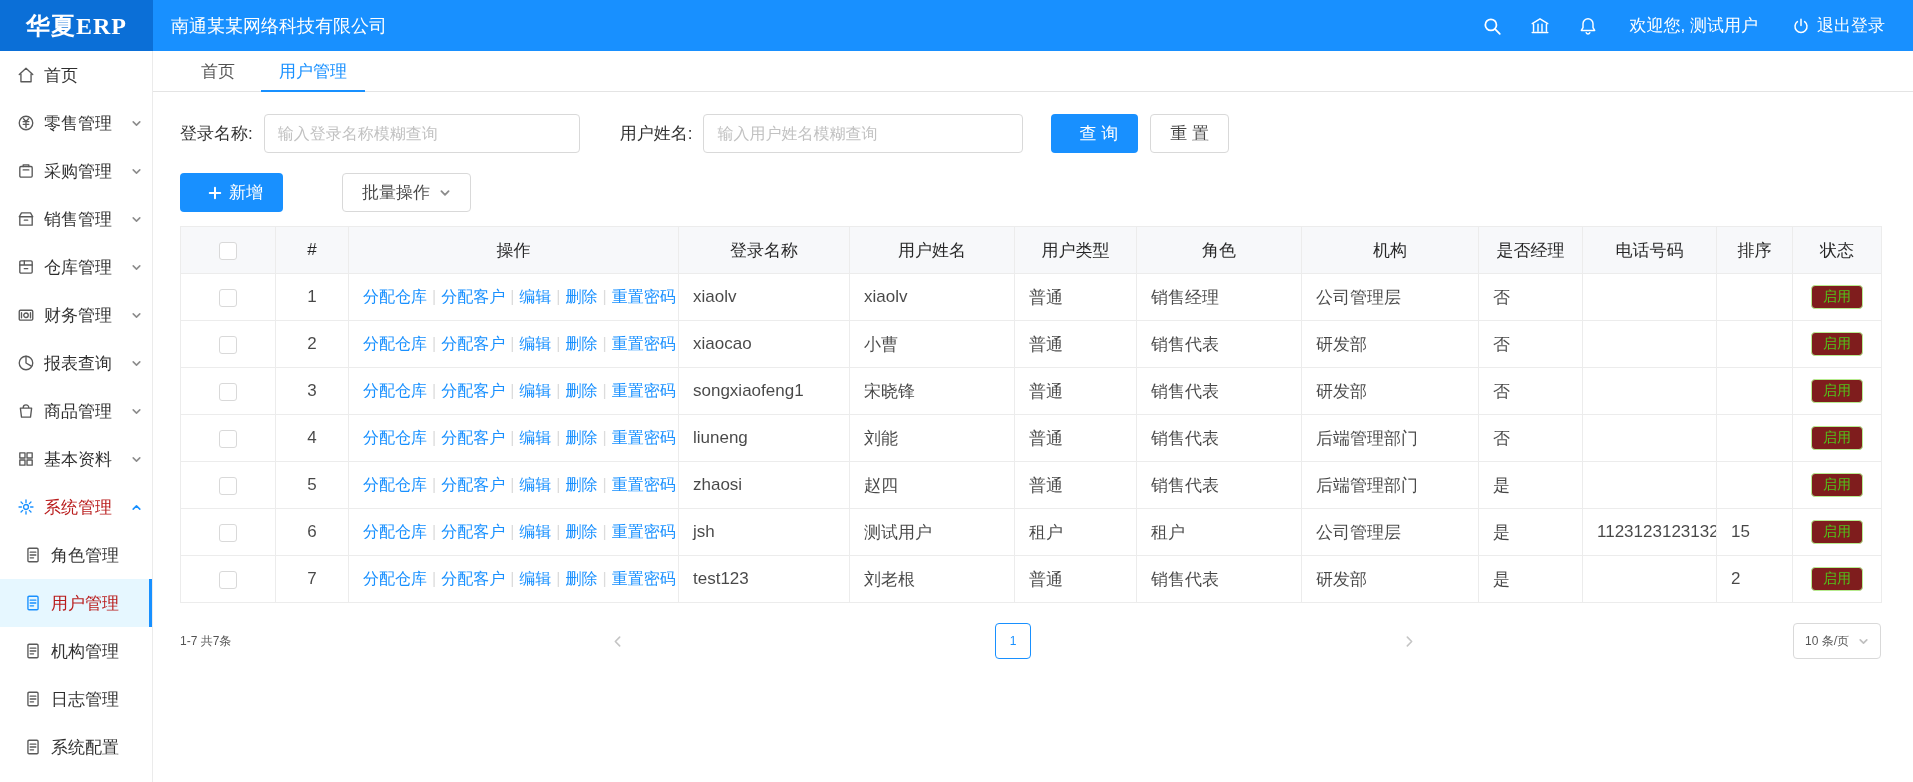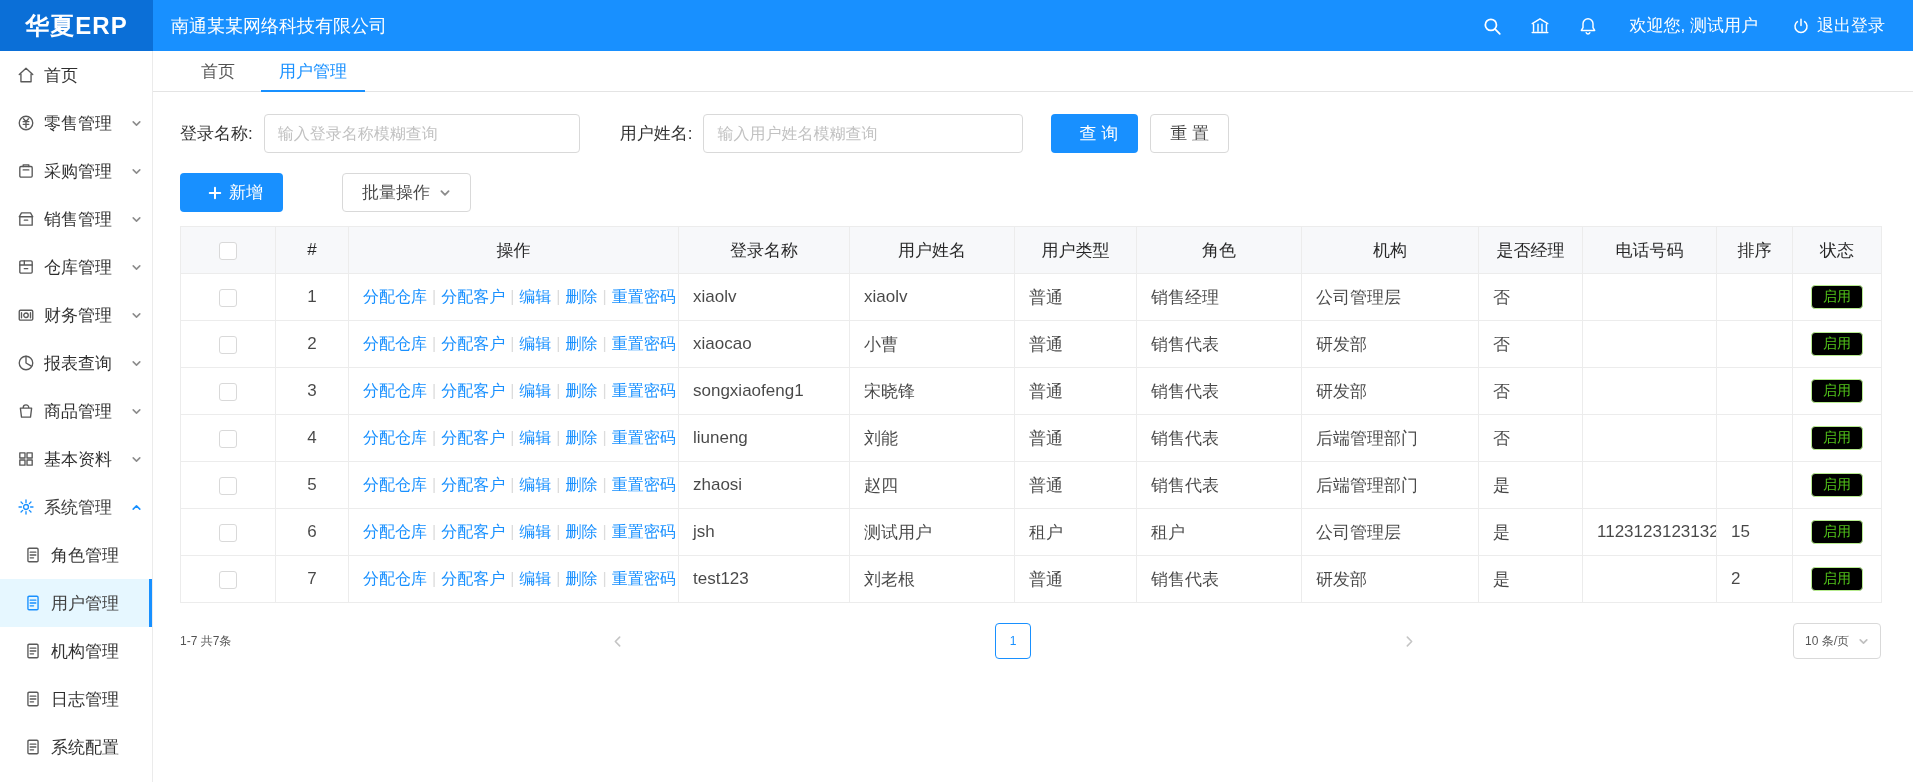--- a/index.html
+++ b/index.html
@@ -2,39 +2,39 @@
 <html><head>
 <meta charset="utf-8">
 <style>
   * { margin:0; padding:0; box-sizing:border-box; }
   html,body { width:1913px; height:782px; overflow:hidden; }
   body { font-family:"Liberation Sans","DejaVu Sans",sans-serif; background:#fff; color:rgba(0,0,0,.78); font-size:17px; }
   svg { display:block; stroke:currentColor; fill:none; stroke-linecap:round; stroke-linejoin:round; }
 
   
   .topbar { height:51px; background:#1890ff; display:flex; align-items:center; color:#fff; }
-  .logo { width:153px; height:51px; background:#0b6fd7; display:flex; align-items:center; justify-content:center; font-size:24px; font-weight:bold; letter-spacing:1px; flex:none; }
+  .logo { width:153px; height:51px; background:#0b6fd7; display:flex; align-items:center; justify-content:center; font-size:24px; font-weight:bold; letter-spacing:1px; flex:none;font-family:Liberation Serif, serif; }
   .company { margin-left:18px; font-size:18px; }
   .topbar-right { margin-left:auto; display:flex; align-items:center; padding-right:28px; }
   .tb-icon { width:20px; height:20px; margin-left:28px; cursor:pointer; color:#fff; }
   .tb-icon svg { width:100%; height:100%; }
   .welcome { margin-left:32px; }
   .logout { margin-left:34px; display:flex; align-items:center; gap:7px; cursor:pointer; }
   .logout .tb-icon { margin-left:0; width:18px; height:18px; }
 
   
   .layout { display:flex; height:731px; }
   .sidebar { width:153px; flex:none; border-right:1px solid #ebebeb; background:#fff; overflow:hidden; }
   .side-item { height:48px; display:flex; align-items:center; padding:0 10px 0 17px; cursor:pointer; color:rgba(0,0,0,.82); position:relative; white-space:nowrap; }
   .side-item .s-icon { width:18px; height:18px; margin-right:9px; flex:none; color:#595959; }
   .side-item .s-icon svg { width:100%; height:100%; stroke-width:1.2; }
   .side-item .chev { margin-left:auto; width:11px; height:11px; color:#8c8c8c; }
   .side-item .chev svg { width:100%; height:100%; stroke-width:1.4; }
   .side-item.sub { padding-left:24px; }
-  .side-item.active { color:#404040; }
+  .side-item.active { color:#b91c1c; }
   .side-item.active .s-icon, .side-item.active .chev { color:#1890ff; }
   .side-item.selected { background:#e6f7ff; }
   .side-item.selected::after { content:""; position:absolute; right:0; top:0; bottom:0; width:3px; background:#1890ff; }
 
   .main { flex:1; display:flex; flex-direction:column; overflow:hidden; }
 
   
   .tabbar { height:41px; flex:none; border-bottom:1px solid #e4e4e4; display:flex; padding-left:30px; }
   .tab { padding:0 18px; display:flex; align-items:center; cursor:pointer; color:rgba(0,0,0,.68); position:relative; margin-right:8px; }
   .tab.active { color:#1890ff; }
@@ -64,21 +64,21 @@
 
   
   .user-table { border-collapse:collapse; table-layout:fixed; width:1701px; }
   .user-table th, .user-table td { border:1px solid #ececec; height:47px; padding:4px 14px; white-space:nowrap; overflow:hidden; }
   .user-table th { background:#f7f8fa; text-align:center; color:rgba(0,0,0,.85); font-weight:500; }
   .user-table td { color:rgba(0,0,0,.72); text-align:left; }
   .user-table td.center { text-align:center; }
   .ops-cell { padding:4px 6px; font-size:16px; }
   .op-link { color:#1890ff; cursor:pointer; text-decoration:none; }
   .op-sep { color:#dcdcdc; margin:0 5px; }
-  .status-badge { display:inline-block; padding:2px 11px; font-size:14px; color:#52c41a; border:1px solid #b7eb8f; background:#000000; border-radius:4px; }
+  .status-badge { display:inline-block; padding:2px 11px; font-size:14px; color:#52c41a; border:1px solid #b7eb8f; background:#7f1d1d; border-radius:4px; }
   input[type="checkbox"] { width:18px; height:18px; appearance:none; -webkit-appearance:none; border:1px solid #d9d9d9; border-radius:3px; background:#fff; cursor:pointer; vertical-align:middle; }
 
   
   .pagination { width:1701px; display:flex; justify-content:space-between; align-items:center; margin-top:20px; color:rgba(0,0,0,.68); font-size:12px; }
   .pg-total { margin-right:14px; }
   .pg-arrow { width:24px; height:36px; display:flex; align-items:center; justify-content:center; color:#c5c5c5; cursor:pointer; }
   .pg-arrow svg { width:11px; height:13px; stroke-width:1.5; }
   .pg-num { min-width:36px; height:36px; border:1px solid #1890ff; color:#1890ff; border-radius:4px; display:flex; align-items:center; justify-content:center; margin:0 6px; cursor:pointer; background:#fff; }
   .pg-size { height:36px; border:1px solid #d9d9d9; border-radius:4px; display:flex; align-items:center; padding:0 11px; margin-left:12px; cursor:pointer; background:#fff; }
   .pg-size-chev { width:11px; height:11px; margin-left:9px; color:#bfbfbf; }

